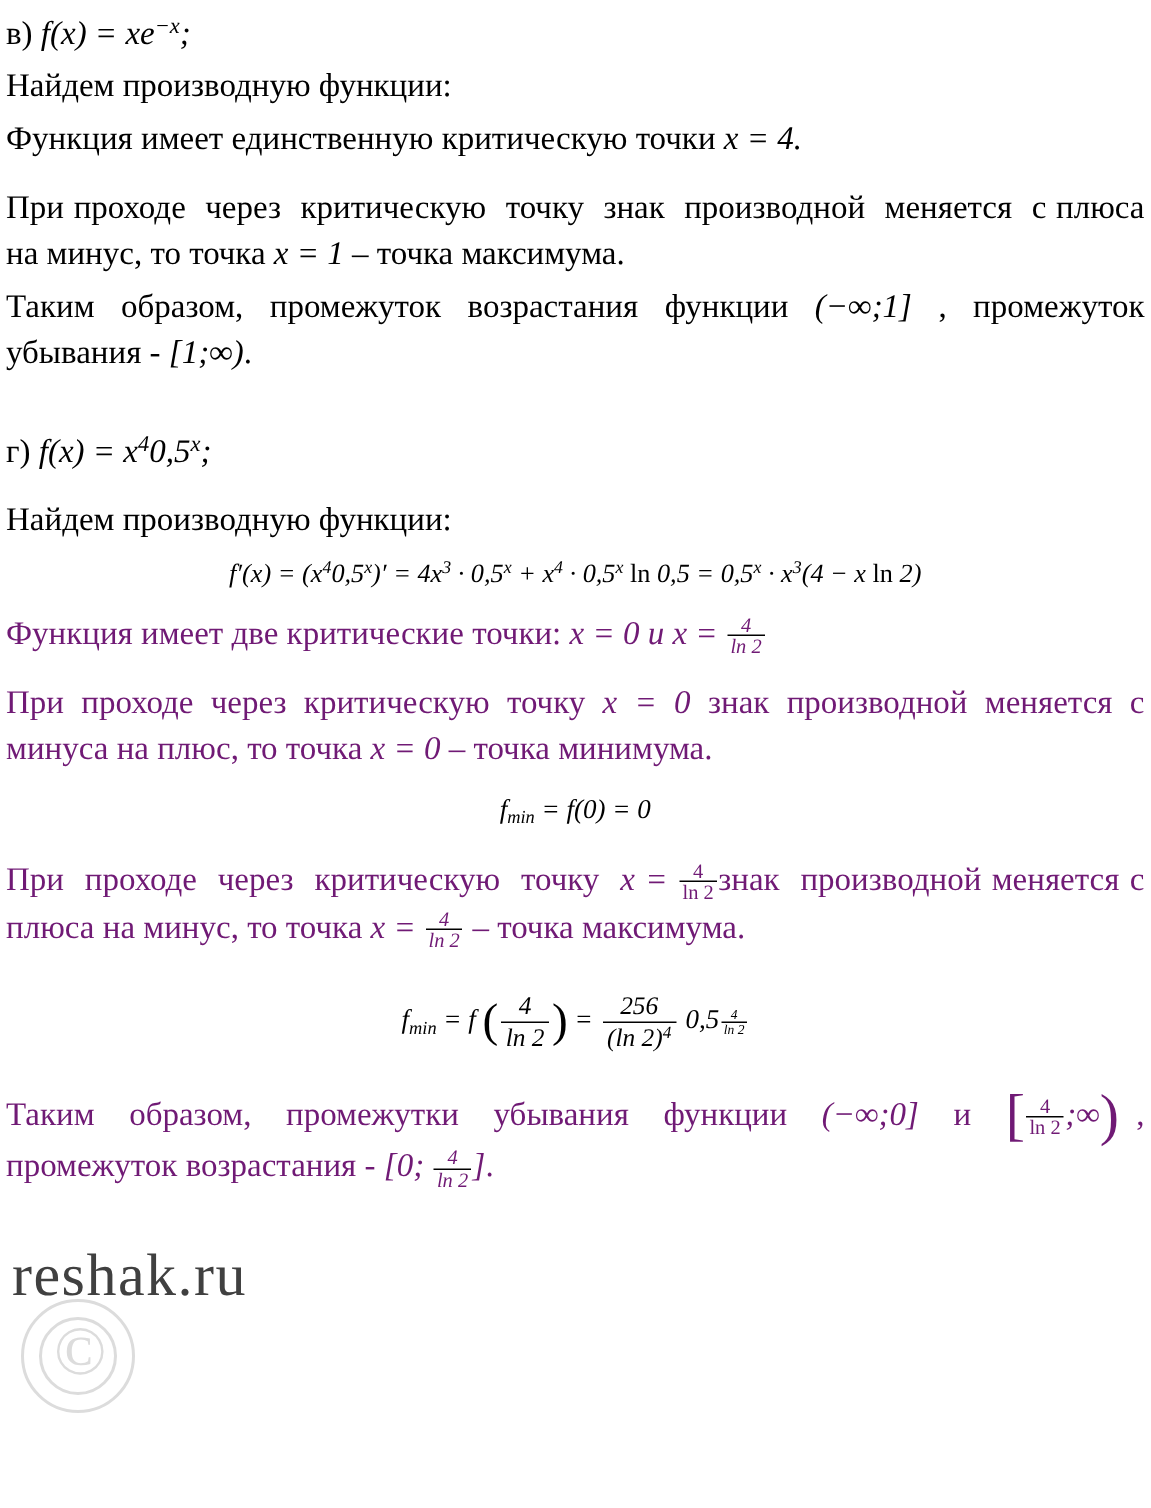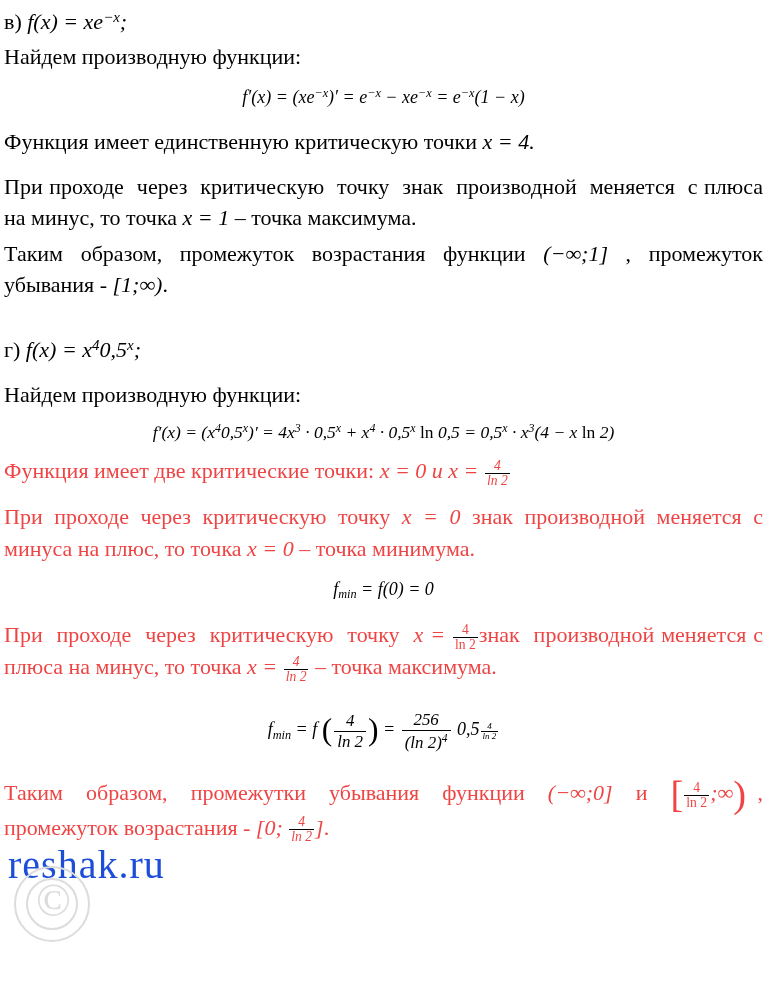--- a/index.html
+++ b/index.html
@@ -111,24 +111,23 @@
     position: absolute;
     left: 8px;
     top: 830px;
     z-index: 1;
     pointer-events: none;
     user-select: none;
   }
   .wm-text {
     font-family: "Liberation Serif", serif;
     font-size: 40px;
-    color: #1d4ed8;
+    color: #404040;
     letter-spacing: 1px;
     line-height: 1;
-    margin-top: 15px;
   }
   .wm-circle {
     position: absolute;
     left: 6px;
     top: 36px;
     width: 76px;
     height: 76px;
     border-radius: 50%;
     border: 2px solid #dcdcdc;
     box-sizing: border-box;
@@ -145,21 +144,21 @@
   }
   .wm-c {
     position: absolute;
     left: 28px;
     top: 48px;
     font-size: 46px;
     color: #dcdcdc;
     font-family: "Liberation Serif", serif;
     line-height: 1;
   }
-  .gray { color: #ef4444; }
+  .gray { color: #701a75; }
 </style>
 </head>
 <body>
 
 <div class="page">
 
   <div class="watermark">
     <div class="wm-text">reshak.ru</div>
     <div class="wm-circle"></div>
     <div class="wm-c">©</div>
@@ -169,23 +168,20 @@
 
     <p class="para nojust">
       <span>в)</span>
       <span class="math">
         f(x) = xe<span class="sup">−x</span>;
       </span>
     </p>
 
     <p class="para nojust">Найдем производную функции:</p>
 
-    <div class="formula math">
-      f′(x) = (xe<span class="sup">−x</span>)′ = e<span class="sup">−x</span> − xe<span class="sup">−x</span> = e<span class="sup">−x</span>(1 − x)
-    </div>
 
     <p class="para nojust">
       <span>Функция имеет единственную критическую точки </span><span class="math">x = 4.</span>
     </p>
 
     <div class="spacer-sm"></div>
 
     <p class="para">При проходе&nbsp; через&nbsp; критическую&nbsp; точку&nbsp; знак&nbsp; производной&nbsp; меняется&nbsp; с плюса на минус, то точка <span class="math">x = 1</span> – точка максимума.</p>
 
 

